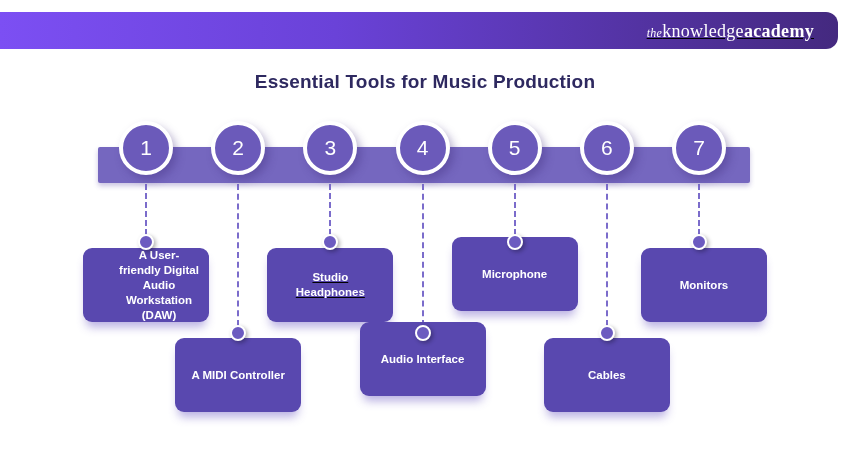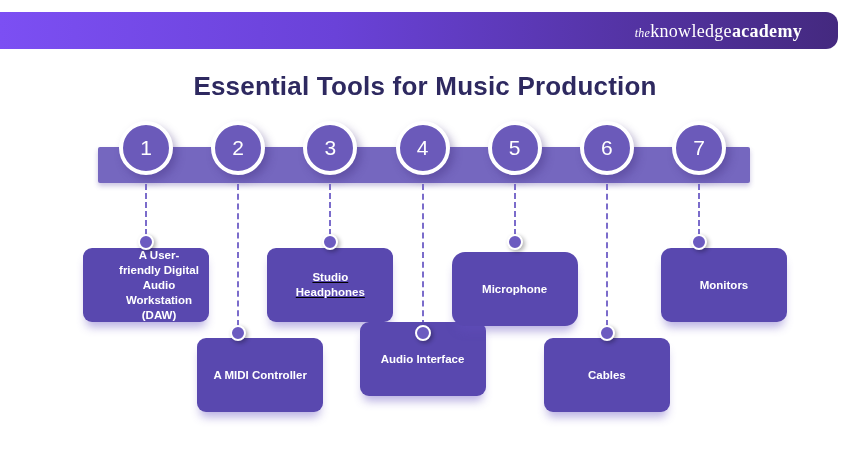--- a/index.html
+++ b/index.html
@@ -7,35 +7,35 @@
     width:850px;height:450px;position:relative;overflow:hidden;
     background:#ffffff;
     font-family:"Liberation Sans","DejaVu Sans",sans-serif;
   }
   
   .banner{
     position:absolute;left:0;top:12px;width:838px;height:37px;
     background:linear-gradient(90deg,#7c4ff3 0%,#6a42d8 40%,#44297f 100%);
     border-radius:0 12px 12px 0;
     display:flex;align-items:center;justify-content:flex-end;
-    padding-right:36px;box-sizing:border-box;
+    padding-right:24px;box-sizing:border-box;text-decoration:underline;
   }
   .logo{
     color:#ffffff;white-space:nowrap;
     font-family:"Liberation Serif","DejaVu Serif",serif;
     font-size:18px;letter-spacing:.3px;line-height:1;
   }
   .logo .the{font-style:italic;font-size:12px;}
   .logo .knowledge{font-weight:400;}
   .logo .academy{font-weight:700;}
   
   .title{
     position:absolute;left:0;top:71px;width:850px;margin:0;
     text-align:center;
-    font-size:26px;font-weight:800;color:#2e2960;letter-spacing:.2px;
+    font-size:19px;font-weight:800;color:#2e2960;letter-spacing:.2px;
   }
   
   .tl-bar{
     position:absolute;left:98px;top:147px;width:652px;height:36px;
     background:#7567bf;border-radius:2px;
     box-shadow:0 3px 5px rgba(80,60,160,.30);
     z-index:1;
   }
   .item{position:absolute;top:0;left:0;width:0;height:0;}
   .step-circle{
@@ -93,21 +93,21 @@
       <span>A User-friendly Digital Audio Workstation (DAW)</span>
     </div>
   </div>
 
   <div class="item">
     <div class="step-circle" style="left: 211.17px; top: 121px;">
       <span>2</span>
     </div>
     <div class="connector" style="left: 237.17px; top: 184px; height: 142px;"></div>
     <div class="dot" style="left: 230.17px; top: 325px;"></div>
-    <div class="card" style="left: 175.17px; top: 338px; margin-left: 22px;">
+    <div class="card" style="left: 175.17px; top: 338px;">
       <span>A MIDI Controller</span>
     </div>
   </div>
 
   <div class="item">
     <div class="step-circle" style="left: 303.34px; top: 121px;">
       <span>3</span>
     </div>
     <div class="connector" style="left: 329.34px; top: 184px; height: 51px;"></div>
     <div class="dot" style="left: 322.34px; top: 234px;"></div>
@@ -126,21 +126,21 @@
       <span>Audio Interface</span>
     </div>
   </div>
 
   <div class="item">
     <div class="step-circle" style="left: 487.68px; top: 121px;">
       <span>5</span>
     </div>
     <div class="connector" style="left: 513.68px; top: 184px; height: 51px;"></div>
     <div class="dot" style="left: 506.68px; top: 234px;"></div>
-    <div class="card" style="left: 451.68px; top: 252px; border-radius: 13px;">
+    <div class="card" style="left: 451.68px; top: 237px;">
       <span>Microphone</span>
     </div>
   </div>
 
   <div class="item">
     <div class="step-circle" style="left: 579.85px; top: 121px;">
       <span>6</span>
     </div>
     <div class="connector" style="left: 605.85px; top: 184px; height: 142px;"></div>
     <div class="dot" style="left: 598.85px; top: 325px;"></div>
@@ -148,17 +148,17 @@
       <span>Cables</span>
     </div>
   </div>
 
   <div class="item">
     <div class="step-circle" style="left: 672.02px; top: 121px;">
       <span>7</span>
     </div>
     <div class="connector" style="left: 698.02px; top: 184px; height: 51px;"></div>
     <div class="dot" style="left: 691.02px; top: 234px;"></div>
-    <div class="card" style="left: 661px; top: 248px; border-radius: 10px;">
+    <div class="card" style="left: 641px; top: 248px;">
       <span>Monitors</span>
     </div>
   </div>
 </div>
 
 </body></html>

